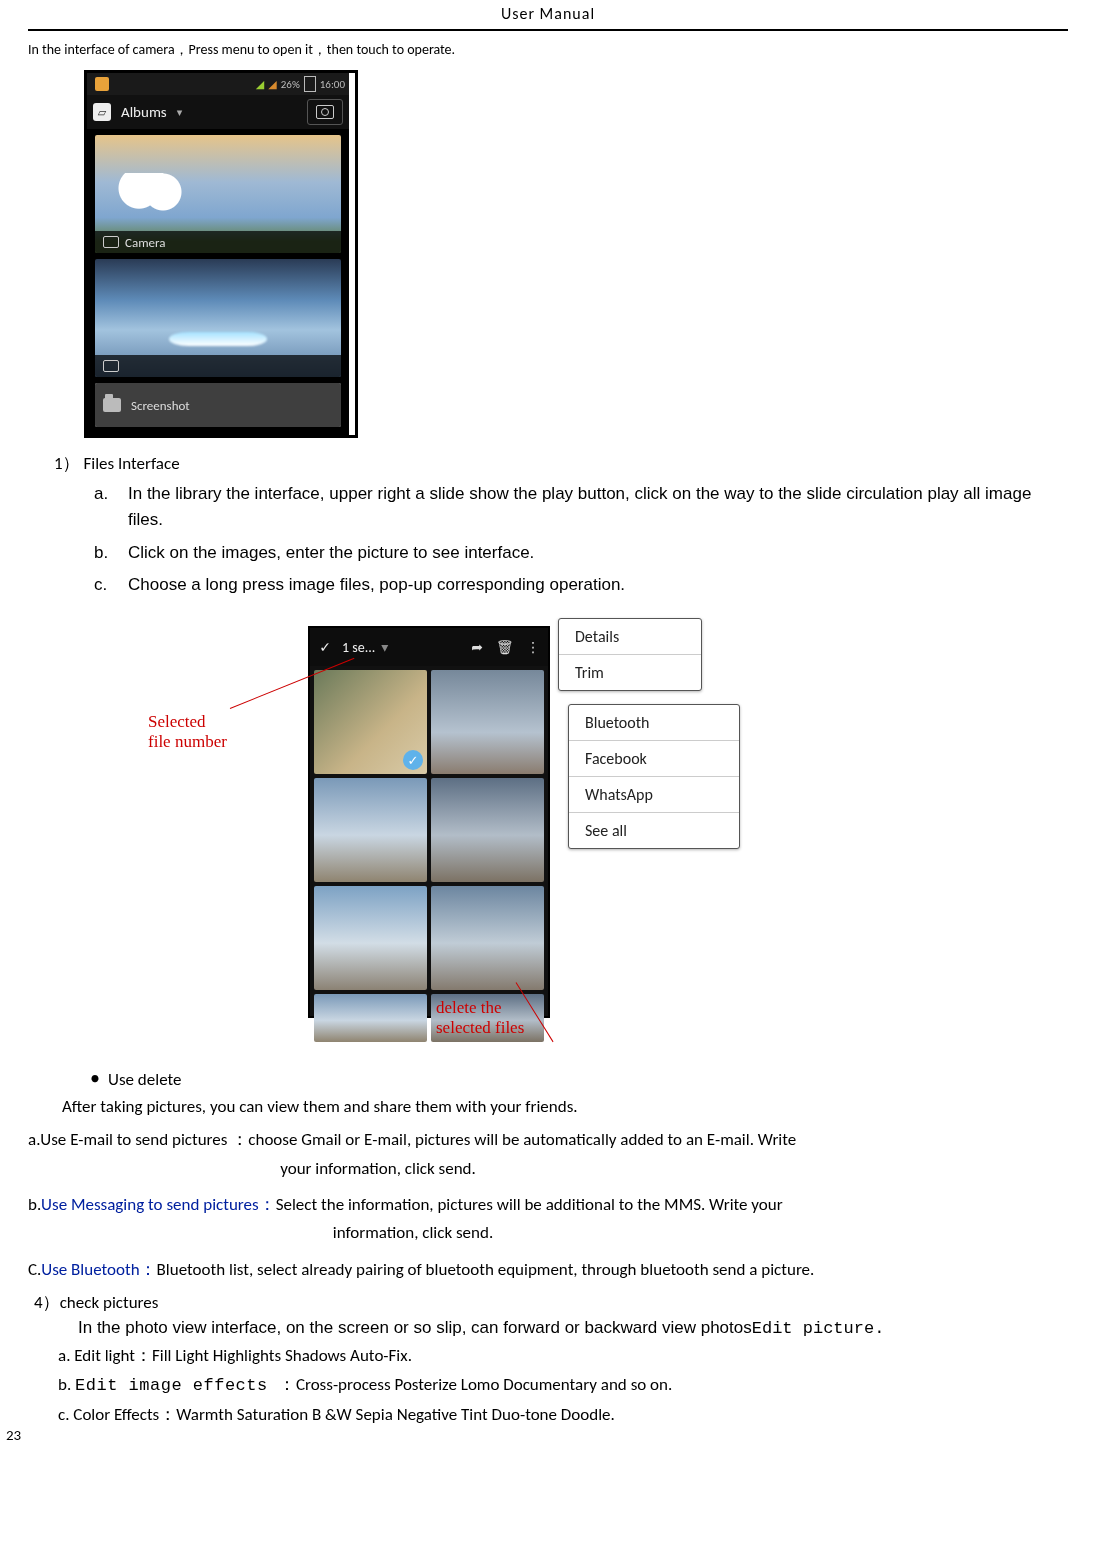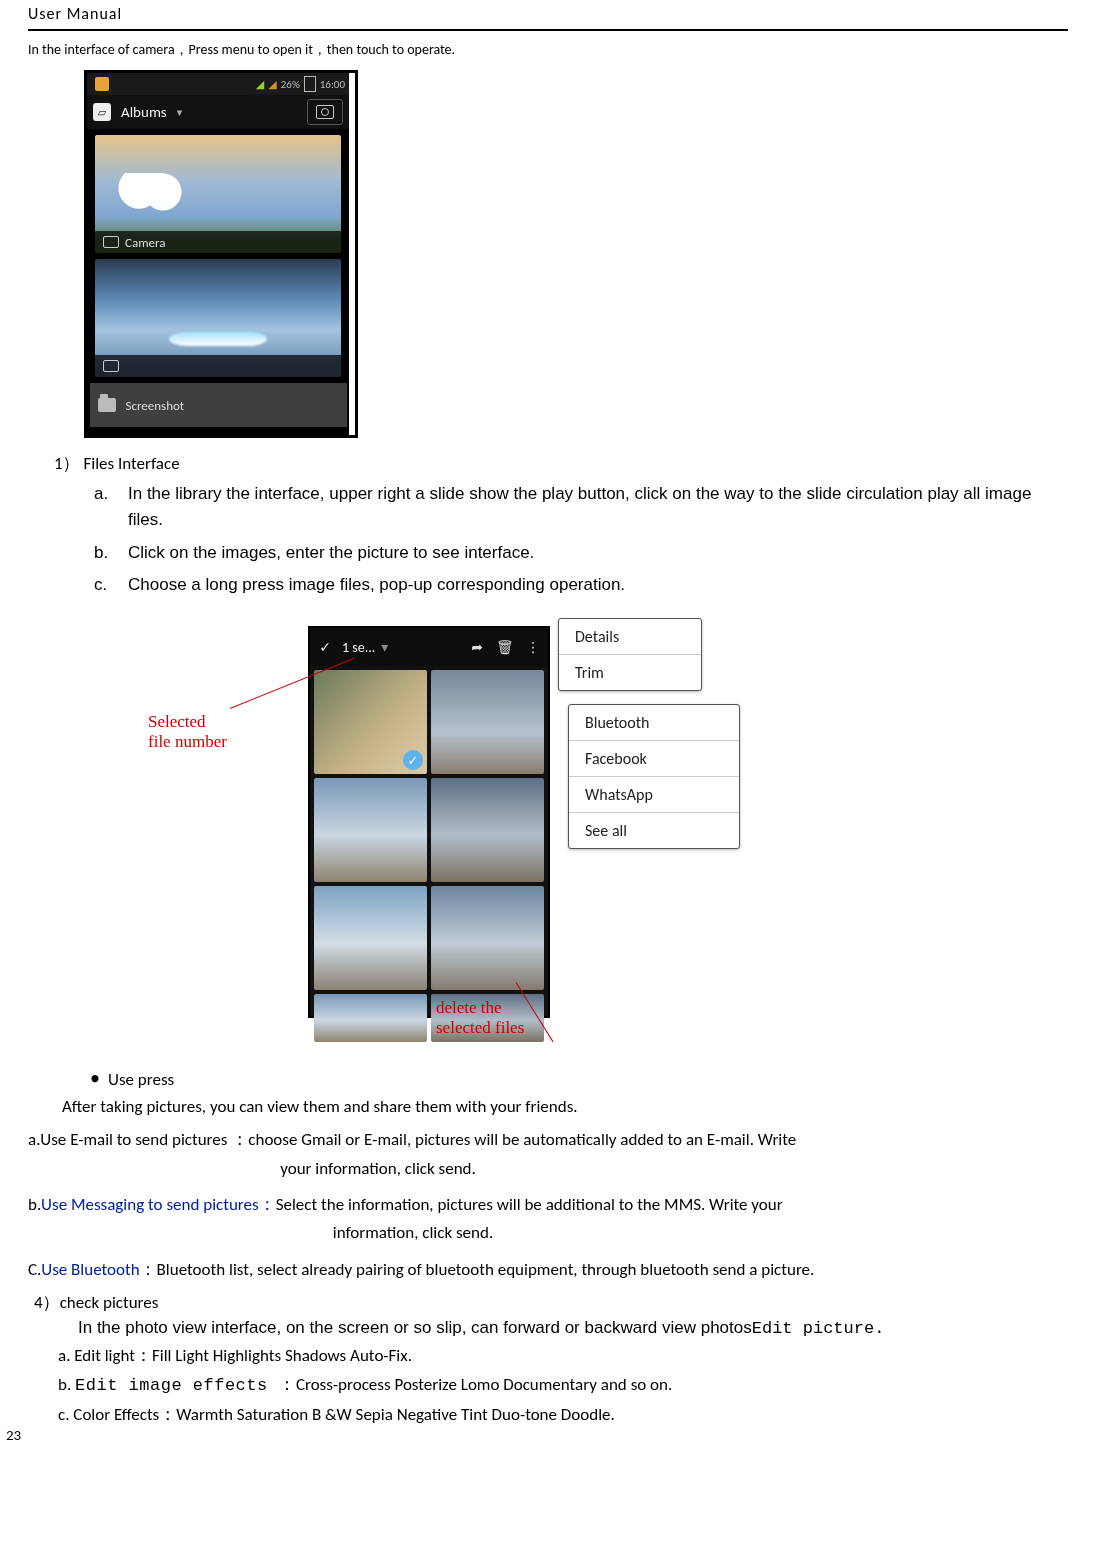--- a/index.html
+++ b/index.html
@@ -10,21 +10,21 @@
     background: #fff;
     width: 1096px;
   }
   .page {
     width: 1096px;
     box-sizing: border-box;
     padding: 0 28px 20px 28px;
     position: relative;
   }
   .header-title {
-    text-align: left;
+    text-align: center;
     font-size: 16px;
     padding: 4px 0 6px 0;
     letter-spacing: 1px;
   }
   .header-rule {
     border: none;
     border-top: 2px solid #000;
     margin: 0 0 8px 0;
   }
   .body-text {
@@ -100,21 +100,21 @@
   }
   .thumb-blue {
     background: linear-gradient(#2a3b55 0%, #5e8bb8 35%, #a2c3de 60%, #5d7fa5 100%);
   }
   .thumb-blue::after{
     content:"";position:absolute;left:30%;right:30%;top:62%;height:14px;
     background:linear-gradient(#a5e2ff,#ffffff);border-radius:40%/100%;
     filter: blur(1px);
   }
   .thumb-folder {
-    height: 44px; background:#e0e0e0;padding-left:11px;
+    height: 44px; background:#e0e0e0;
   }
   .folder-ic { width:18px;height:14px;background:#bbb;border-radius:2px;position:relative;margin-right:4px;}
   .folder-ic::before{content:"";position:absolute;left:2px;top:-4px;width:8px;height:4px;background:#bbb;border-radius:1px 1px 0 0;}
   .ribbon .cam-mini{width:14px;height:10px;border:1px solid #ccc;border-radius:2px;}
   .shot1-bottom { height:8px;}
 
   
   .num-list { margin: 10px 0 4px 26px; font-size:17px;}
   .num-list .li { margin: 2px 0; }
   .sub-list { margin: 4px 0 6px 66px; font-size:17px; font-family: Verdana, Geneva, sans-serif;}
@@ -299,21 +299,21 @@
     </div>
     <div class="popup popup2">
       <div class="row">Bluetooth</div>
       <div class="row">Facebook</div>
       <div class="row">WhatsApp</div>
       <div class="row">See all</div>
     </div>
   </div>
 
   <div class="dot-item">
-    <span class="dot">•</span><span>Use press</span>
+    <span class="dot">•</span><span>Use delete</span>
   </div>
   <div class="after-pics">After taking pictures, you can view them and share them with your friends.</div>
 
   <div class="method">
     <span>a.</span><span class="lbl">Use E-mail to send pictures ：</span><span class="method-body">choose Gmail or E-mail, pictures will be automatically added to an E-mail.  Write</span>
     <span class="indent-line">your information, click send.</span>
   </div>
 
   <div class="method method-mms">
     <span>b.</span><span class="lbl blue">Use Messaging to send pictures：</span><span class="method-body">Select the information, pictures will be additional to the MMS. Write your</span>

